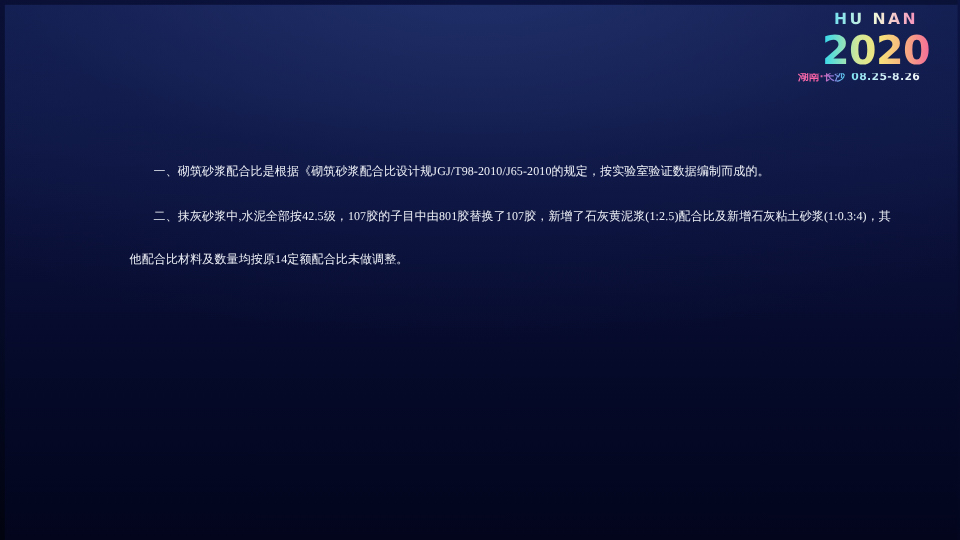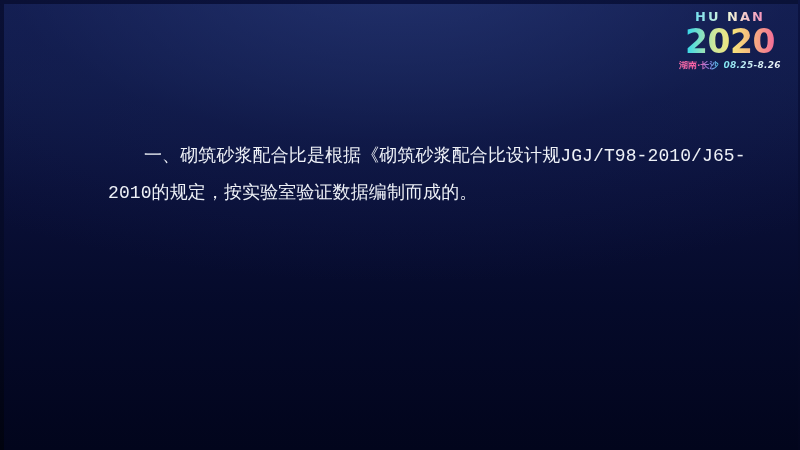--- a/index.html
+++ b/index.html
@@ -77,67 +77,66 @@
     -webkit-background-clip: text;
     background-clip: text;
     color: transparent;
     -webkit-text-fill-color: transparent;
     margin: 1px 0 3px 0;
   }
   .logo-sub {
     font-size: 9px;
     white-space: nowrap;
     display: flex;
-    justify-content: center;
+    justify-content: flex-start;
     align-items: baseline;
     gap: 5px;
   }
   .logo-city {
     font-family: "DejaVu Sans", sans-serif;
     font-weight: bold;
     background: linear-gradient(90deg, #ff6fae 0%, #f85fa3 45%, #8e7de0 75%, #4fd2f0 100%);
     -webkit-background-clip: text;
     background-clip: text;
     color: transparent;
     -webkit-text-fill-color: transparent;
   }
   .logo-date {
     font-family: "DejaVu Sans", sans-serif;
     font-weight: bold;
     letter-spacing: 0.3px;
     background: linear-gradient(90deg, #7ee6f2 0%, #c8eef6 40%, #f3f5f7 100%);
     -webkit-background-clip: text;
     background-clip: text;
     color: transparent;
-    font-style: italic;
     -webkit-text-fill-color: transparent;
   }
 
   
   .title {
     position: absolute;
     left: 85px;
     top: 84px;
     font-family: "DejaVu Sans", sans-serif;
     font-weight: bold;
     font-size: 21px;
     letter-spacing: 1.2px;
     color: #f2e314;
     white-space: nowrap;
   }
 
   
   .body {
     position: absolute;
     left: 108px;
-    top: 138px;
+    top: 126px;
     width: 640px;
     color: #eef1f7;
-    font-family: Liberation Mono, monospace;
-    font-size: 18px;
+    font-family: Liberation Serif, serif;
+    font-size: 10px;
     line-height: 36.5px;
     letter-spacing: 0.1px;
   }
   .para {
     margin: 0;
     text-indent: 2em;
     white-space: normal;
     word-break: break-all;
   }
   .para + .para { margin-top: 0; }
@@ -156,15 +155,16 @@
     <div class="logo-year">2020</div>
     <div class="logo-sub">
       <span class="logo-city">湖南·长沙</span>
       <span class="logo-date">08.25-8.26</span>
     </div>
   </div>
 
 
   <div class="body">
     <p class="para">一、砌筑砂浆配合比是根据《砌筑砂浆配合比设计规JGJ/T98-2010/J65-2010的规定，按实验室验证数据编制而成的。</p>
+    <p class="para">二、抹灰砂浆中,水泥全部按42.5级，107胶的子目中由801胶替换了107胶，新增了石灰黄泥浆(1:2.5)配合比及新增石灰粘土砂浆(1:0.3:4)，其他配合比材料及数量均按原14定额配合比未做调整。</p>
   </div>
 
 </div>
 
 </body></html>

